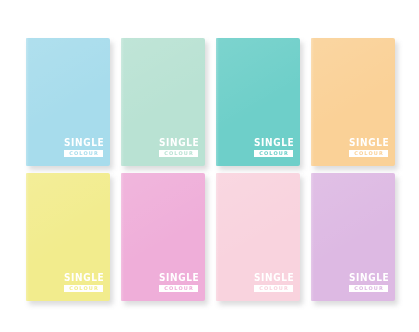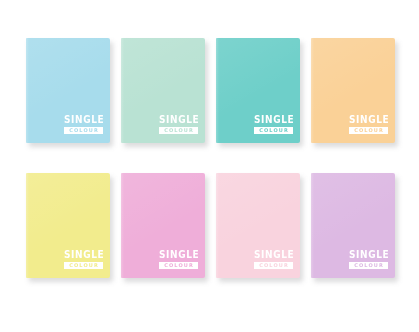--- a/index.html
+++ b/index.html
@@ -28,21 +28,21 @@
     height: 254px;
     display: grid;
     grid-template-columns: repeat(4, 84px);
     grid-template-rows: repeat(2, 119px);
     column-gap: 11px;
     row-gap: 16px;
   }
   .card {
     position: relative;
     width: 84px;
-    height: 105px;
+    height: 128px;
     border-radius: 1px 2px 2px 1px;
     box-shadow: 3px 4px 5px rgba(120,120,125,0.26);
     overflow: hidden;
   }
   
   .card::before {
     content: "";
     position: absolute;
     left: 0;
     top: 0;

